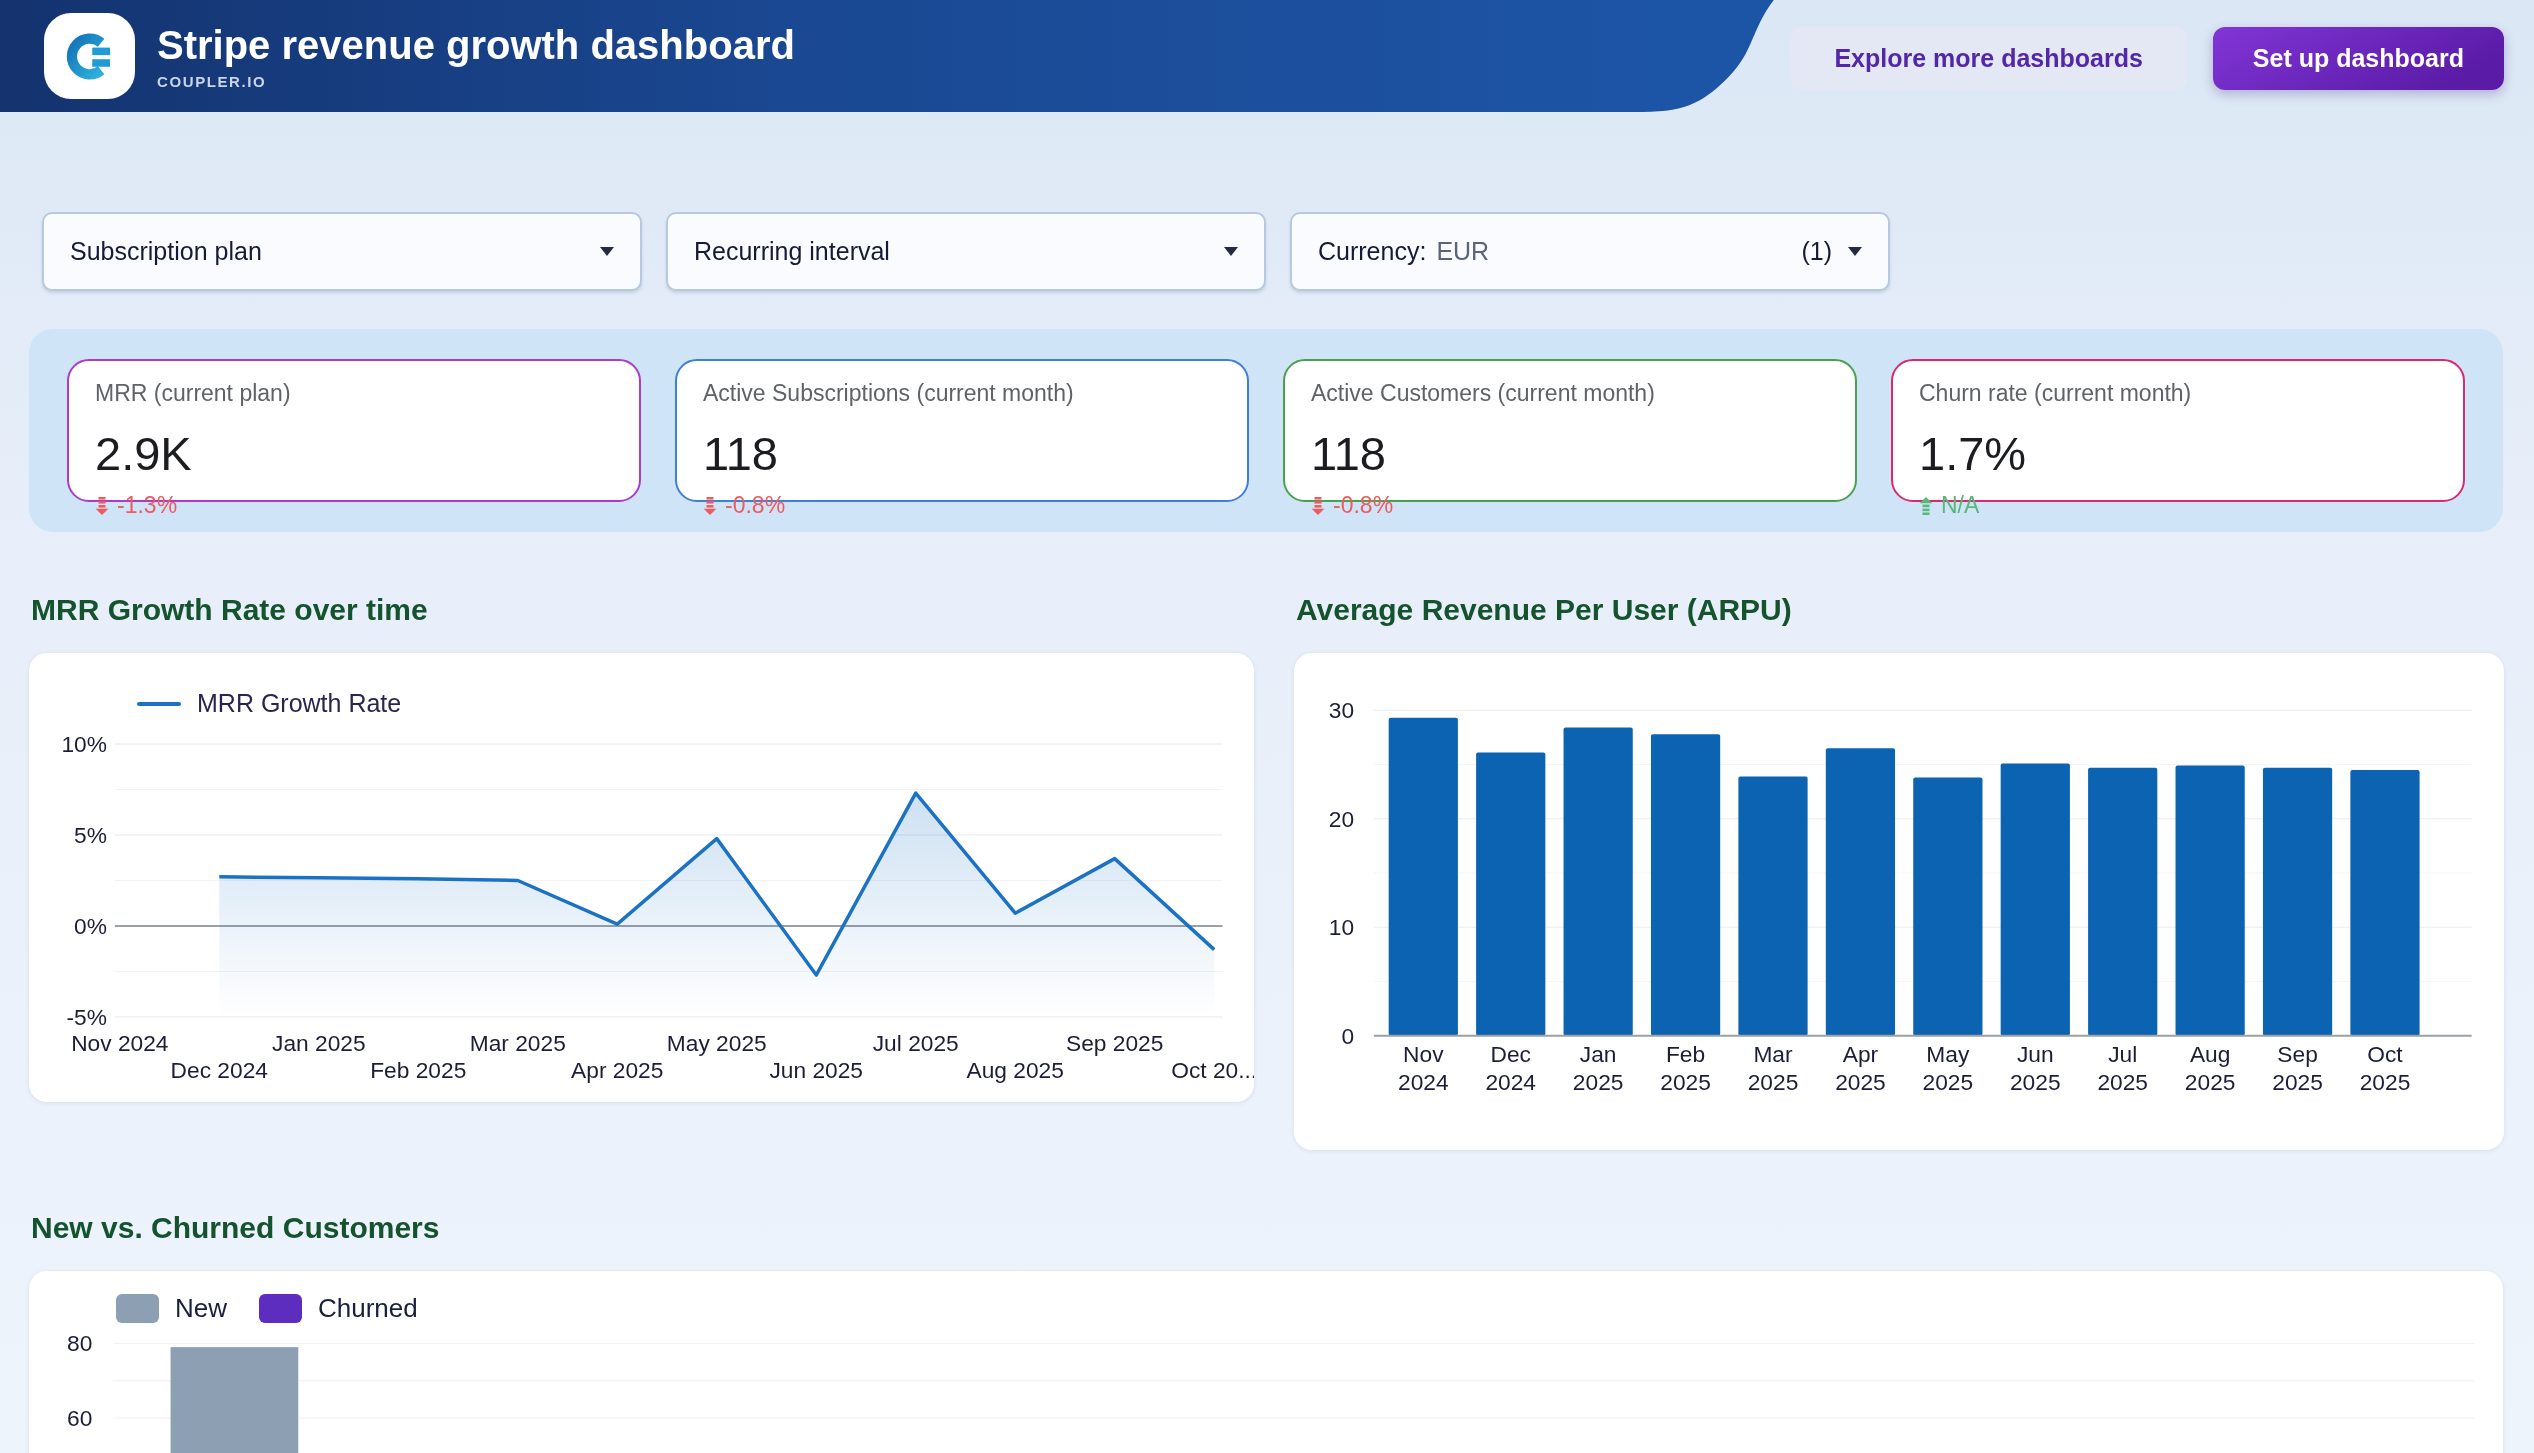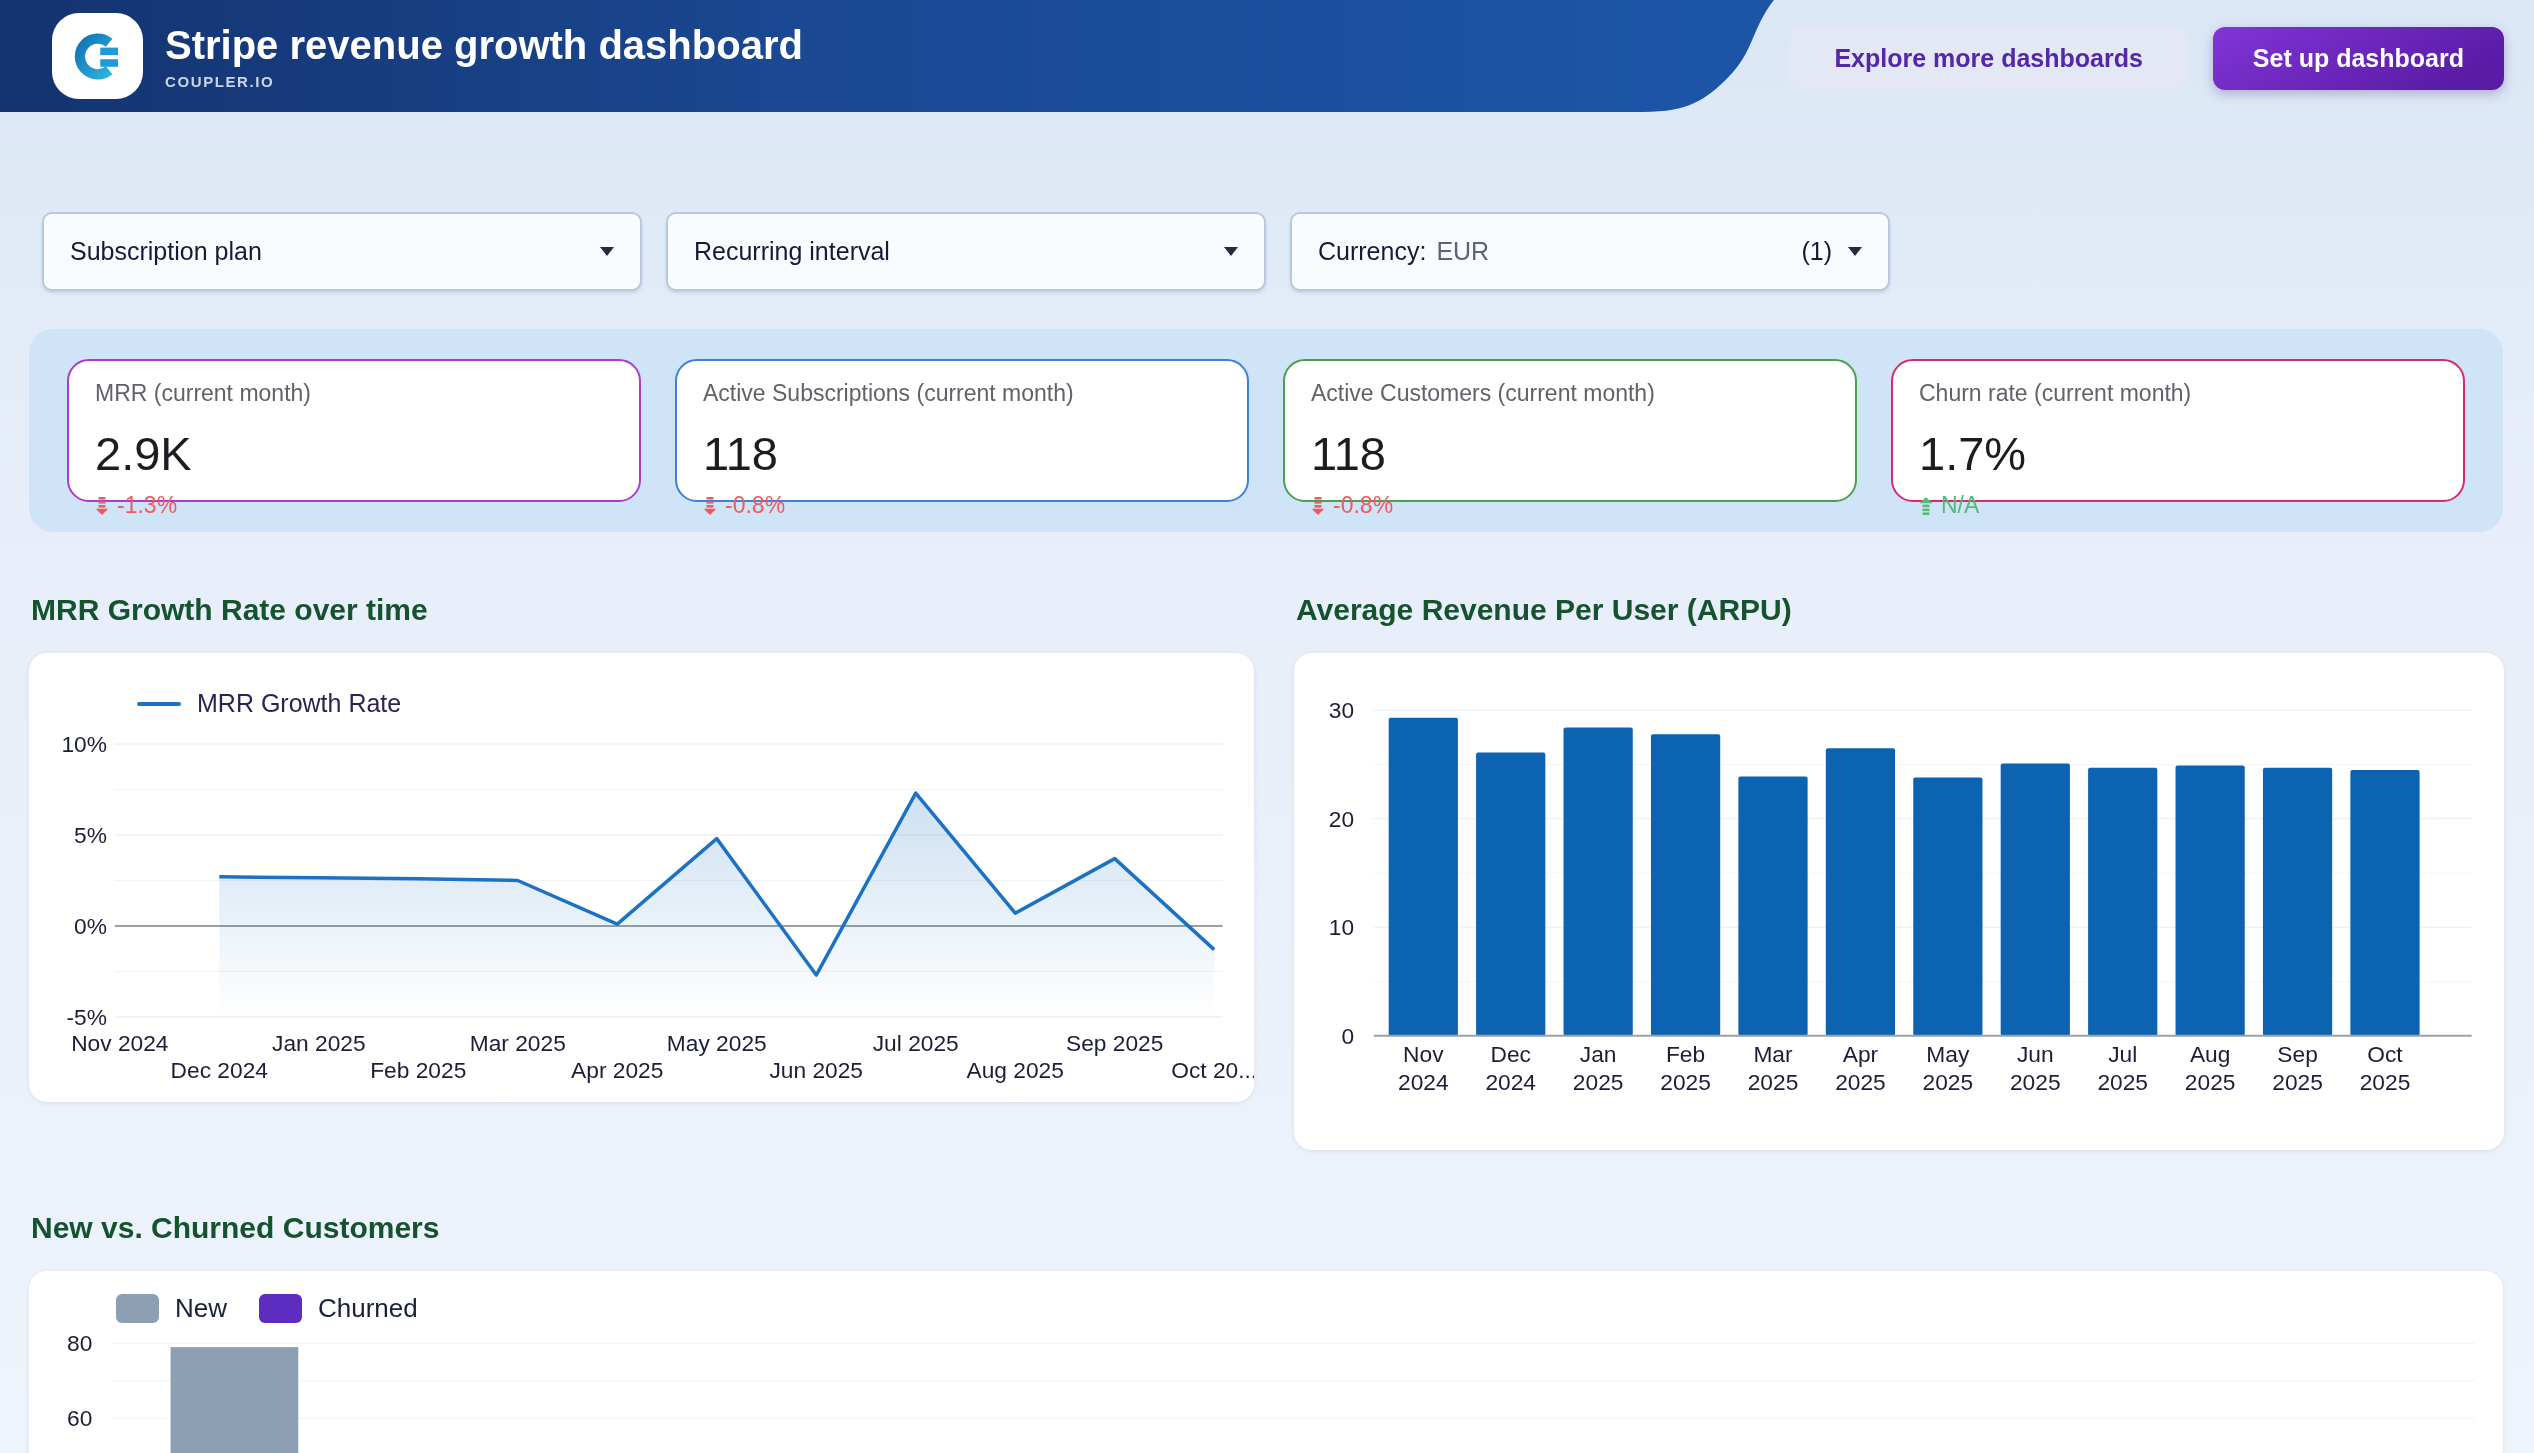--- a/index.html
+++ b/index.html
@@ -5,21 +5,21 @@
   * { box-sizing: border-box; }
   html,body { margin:0; padding:0; }
   body {
     width:2534px; height:1453px; overflow:hidden;
     font-family:"Liberation Sans", sans-serif;
     background: linear-gradient(180deg,#dbe7f5 0%, #e7eef9 35%, #eef4fc 100%);
   }
   
   .header { position:relative; height:112px; }
   .header-shape { position:absolute; left:0; top:0; }
-  .header-content { position:absolute; left:52px; top:13px; display:flex; gap:22px; align-items:center; }
+  .header-content { position:absolute; left:44px; top:13px; display:flex; gap:22px; align-items:center; }
   .logo { width:91px; height:86px; background:#fff; border-radius:27px; display:flex; align-items:center; justify-content:center; }
   .title-block { display:flex; flex-direction:column; }
   .page-title { margin:0; color:#ffffff; font-size:40px; font-weight:bold; line-height:46px; }
   .page-subtitle { color:#c9d5ea; font-size:15px; font-weight:bold; letter-spacing:1.6px; margin-top:5px; }
   .header-buttons { position:absolute; right:30px; top:27px; display:flex; gap:26px;justify-content:flex-end; }
   .btn { height:63px; border:none; border-radius:12px; font-family:"Liberation Sans",sans-serif;
          font-size:25px; font-weight:bold; cursor:pointer; }
   .btn-secondary { padding:0 44px; background:#e4e7f4; color:#5227a8; }
   .btn-primary { padding:0 40px; background:linear-gradient(150deg,#8135d6 0%,#5a1ba6 85%);
                  color:#fff; box-shadow:0 4px 12px rgba(60,20,120,.28); }
@@ -110,21 +110,21 @@
     <span>Currency:</span>
     <span class="value">EUR</span>
     <span class="spacer"></span>
     <span class="count">(1)</span>
     <span class="caret"></span>
   </div>
 </div>
 
 <div class="kpi-band">
   <div class="kpi-card" style="border-color: rgb(169, 60, 201);">
-    <div class="kpi-label">MRR (current month)</div>
+    <div class="kpi-label">MRR (current plan)</div>
     <div class="kpi-value">2.9K</div>
     <div class="kpi-delta" style="color: rgb(238, 90, 95);">
       <span class="trend">
           <svg width="14" height="18" viewBox="0 0 13 17" fill="currentColor">
             <rect x="3.2" y="0" width="6.6" height="2.4"></rect>
             <rect x="3.2" y="3.8" width="6.6" height="2.4"></rect>
             <rect x="3.2" y="7.6" width="6.6" height="2.4"></rect>
             <path d="M0.5 11.2h12L6.5 17z"></path>
           </svg>
         </span>

